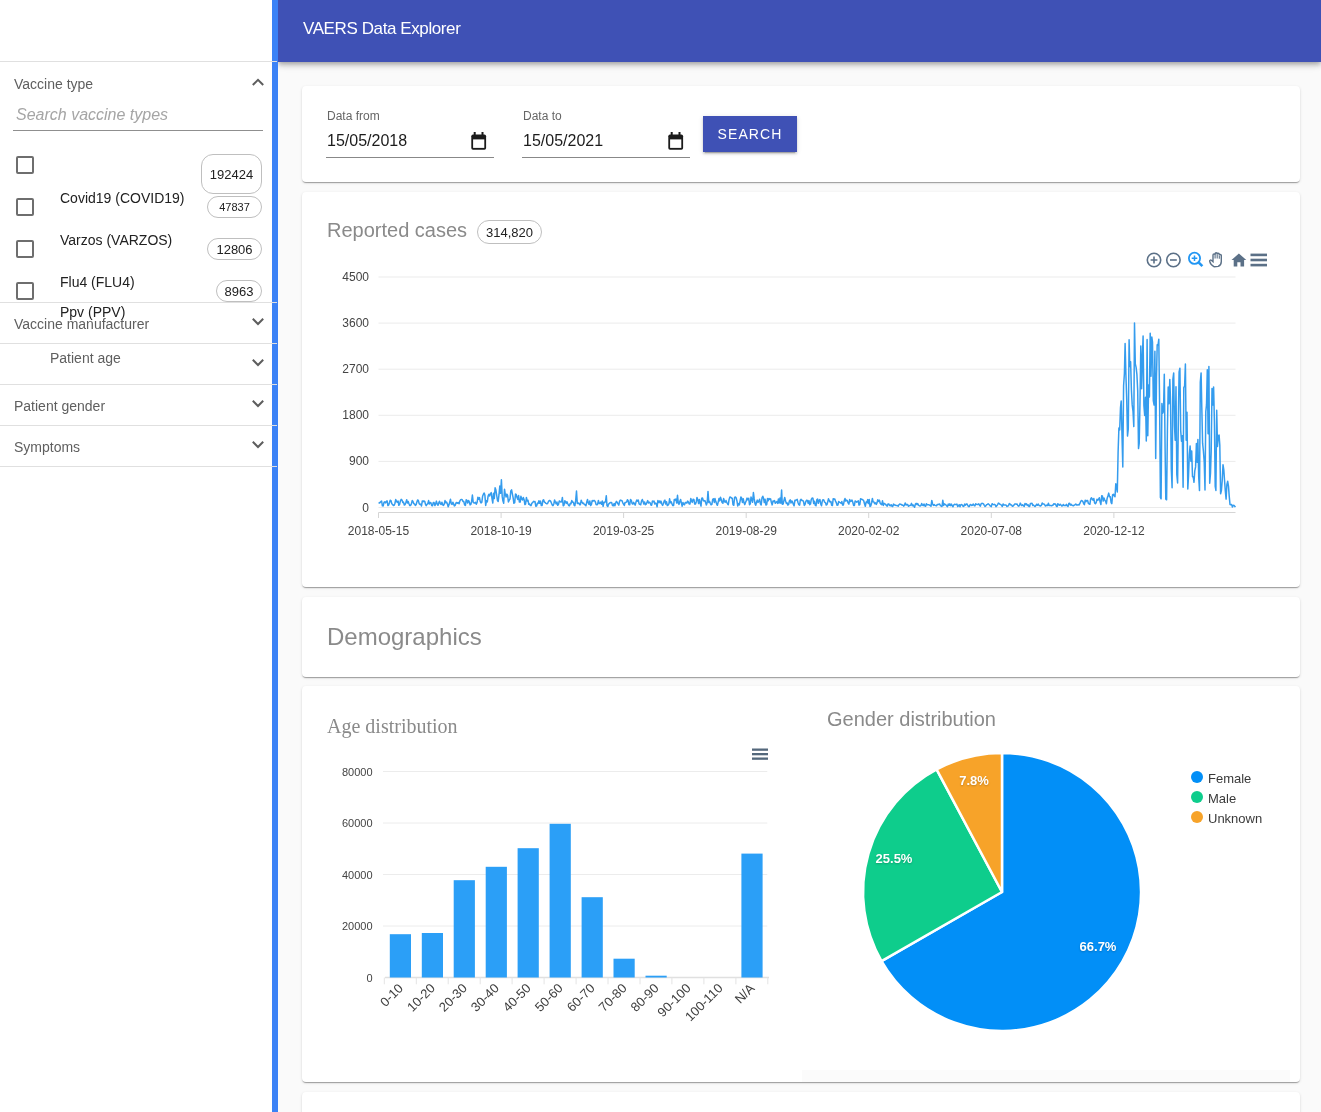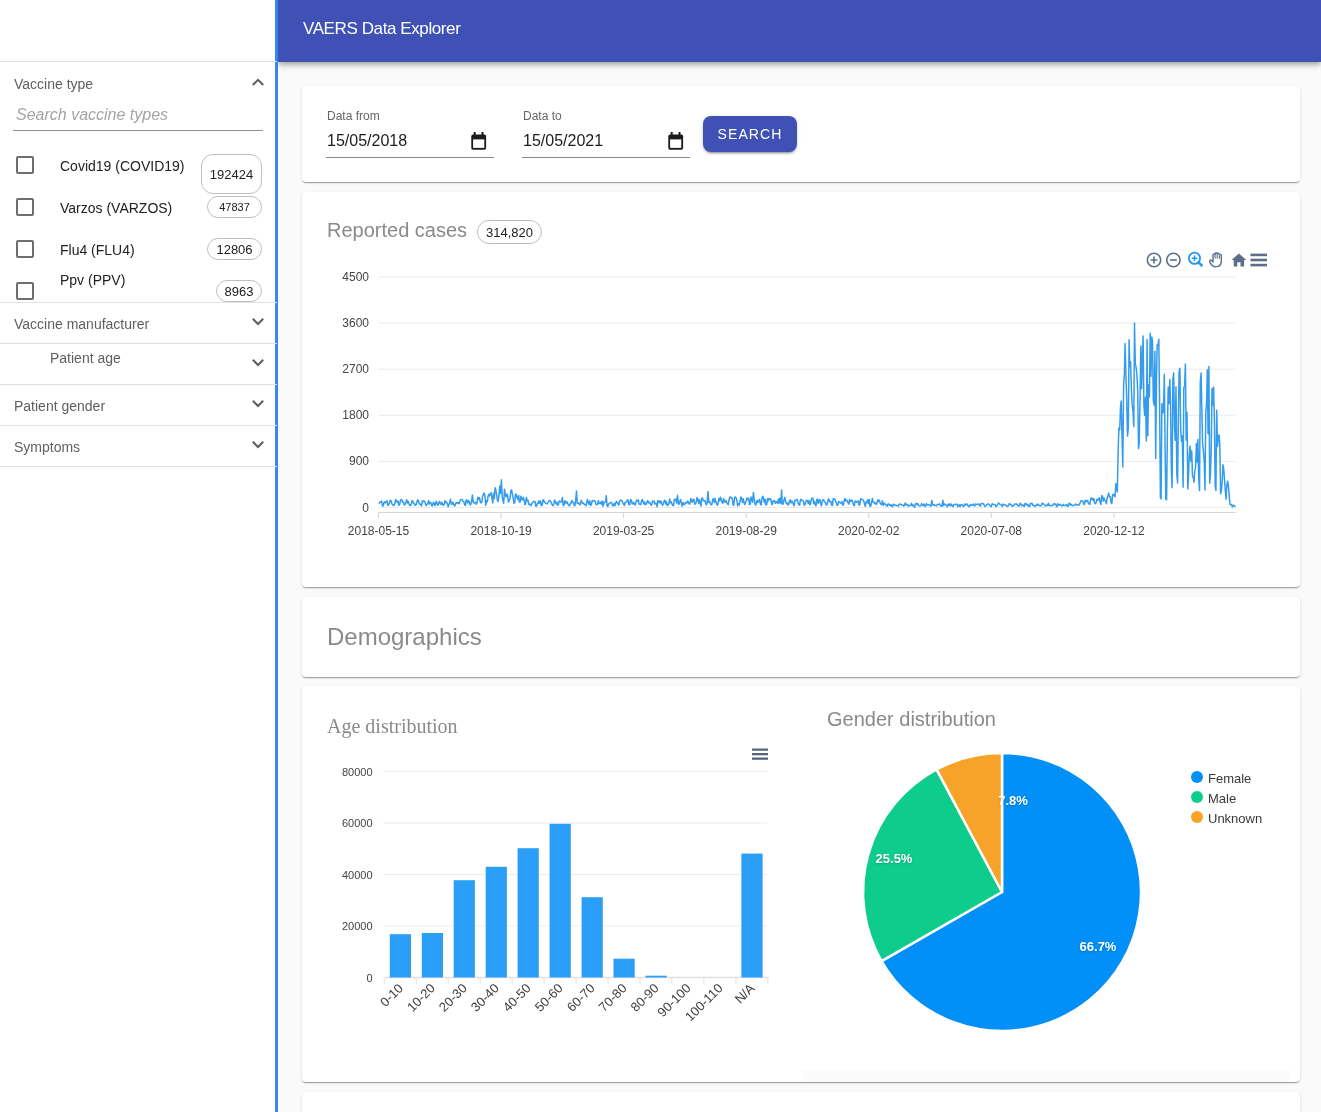--- a/index.html
+++ b/index.html
@@ -4,36 +4,36 @@
 <style>
 * { margin:0; padding:0; box-sizing:border-box; }
 html,body { width:1321px; height:1112px; overflow:hidden; background:#fafafa;
   font-family:"Liberation Sans", sans-serif; position:relative; }
 .abs { position:absolute; }
 #appbar { position:absolute; left:278px; top:0; width:1043px; height:62px;
   background:#3f51b5; color:#fff;
   box-shadow:0 2px 4px -1px rgba(0,0,0,.2), 0 4px 5px 0 rgba(0,0,0,.14), 0 1px 10px 0 rgba(0,0,0,.12); }
 #appbar .title { position:absolute; left:25px; top:19px; font-size:17px; letter-spacing:-0.4px; }
 #sidebar { position:absolute; left:0; top:0; width:278px; height:1112px; background:#fff;
-  border-right:3px solid #3b82f6; z-index:5; }
+  border-right:6px solid #3b82f6; z-index:5; }
 .divider { position:absolute; left:0; width:277px; height:1px; background:#e0e0e0; }
 .sec-label { position:absolute; left:14px; font-size:14px; color:#5f5f5f; }
 .chev { position:absolute; width:24px; height:24px; left:246px; }
 .card { position:absolute; left:302px; width:998px; background:#fff; border-radius:4px;
   box-shadow:0 2px 1px -1px rgba(0,0,0,.2), 0 1px 1px 0 rgba(0,0,0,.14), 0 1px 3px 0 rgba(0,0,0,.12); }
 .gtitle { position:absolute; color:#8a8a8a; font-size:20px; }
 .chip { position:absolute; border:1px solid #bfbfbf; border-radius:12px; color:#212121;
   display:flex; align-items:center; justify-content:center; background:#fff; }
 #search-btn { position:absolute; left:401px; top:30px; width:94px; height:36px; background:#3f51b5;
-  border-radius:8px; color:#fff; font-size:14px; letter-spacing:1.1px; text-align:center;
+  border-radius:0; color:#fff; font-size:14px; letter-spacing:1.1px; text-align:center;
   line-height:36px; box-shadow:0 3px 1px -2px rgba(0,0,0,.2), 0 2px 2px 0 rgba(0,0,0,.14), 0 1px 5px 0 rgba(0,0,0,.12); }
 .dlabel { position:absolute; font-size:12px; color:#666; }
 .dval { position:absolute; font-size:16px; color:#1c1c1c; }
 .dline { position:absolute; height:1px; background:#888; }
-.row-label { font-size:14px; color:#212121; position:absolute; }
+.row-label { font-size:14px; color:#212121; position:absolute;margin-top:32px; }
 .cb { position:absolute; left:16px; width:18px; height:18px; border:2px solid #6e6e6e; border-radius:2px; }
 .pielabel { position:absolute; color:#fff; font-size:13px; font-weight:bold;
   transform:translate(-50%,-50%); text-shadow:0 1px 2px rgba(0,0,0,.22); }
 .legend-item { position:absolute; font-size:13px; color:#3a3a3a; }
 .legend-dot { position:absolute; width:12px; height:12px; border-radius:50%; }
 </style>
 </head>
 <body>
 
 <div id="appbar">
@@ -252,21 +252,21 @@
     <line x1="465.8" y1="291.5" x2="465.8" y2="298.3"></line>
     </g>
 
     <path d="M700.0 206.0 L700.0 67.0 A139.0 139.0 0 1 1 579.5 275.2 Z" fill="#028ff7" stroke="#fff" stroke-width="2.5" stroke-linejoin="round"></path>
     <path d="M700.0 206.0 L579.5 275.2 A139.0 139.0 0 0 1 634.6 83.4 Z" fill="#0ecd8c" stroke="#fff" stroke-width="2.5" stroke-linejoin="round"></path>
     <path d="M700.0 206.0 L634.6 83.4 A139.0 139.0 0 0 1 700.0 67.0 Z" fill="#f7a329" stroke="#fff" stroke-width="2.5" stroke-linejoin="round"></path>
   </svg>
 
   <div class="pielabel" style="left:796px; top:260px;">66.7%</div>
   <div class="pielabel" style="left:592px; top:172px;">25.5%</div>
-  <div class="pielabel" style="left:711px; top:94px;margin-top:20px;">7.8%</div>
+  <div class="pielabel" style="left:672px; top:94px;">7.8%</div>
 
   <div class="legend-dot" style="left:889px; top:85px; background:#028ff7;"></div>
   <div class="legend-item" style="left:906px; top:85px;">Female</div>
   <div class="legend-dot" style="left:889px; top:105px; background:#0ecd8c;"></div>
   <div class="legend-item" style="left:906px; top:105px;">Male</div>
   <div class="legend-dot" style="left:889px; top:125px; background:#f7a329;"></div>
   <div class="legend-item" style="left:906px; top:125px;">Unknown</div>
 </div>
 
 <div class="abs" style="left:802px; top:1070px; width:488px; height:12px; background:#fbfbfb;"></div>

